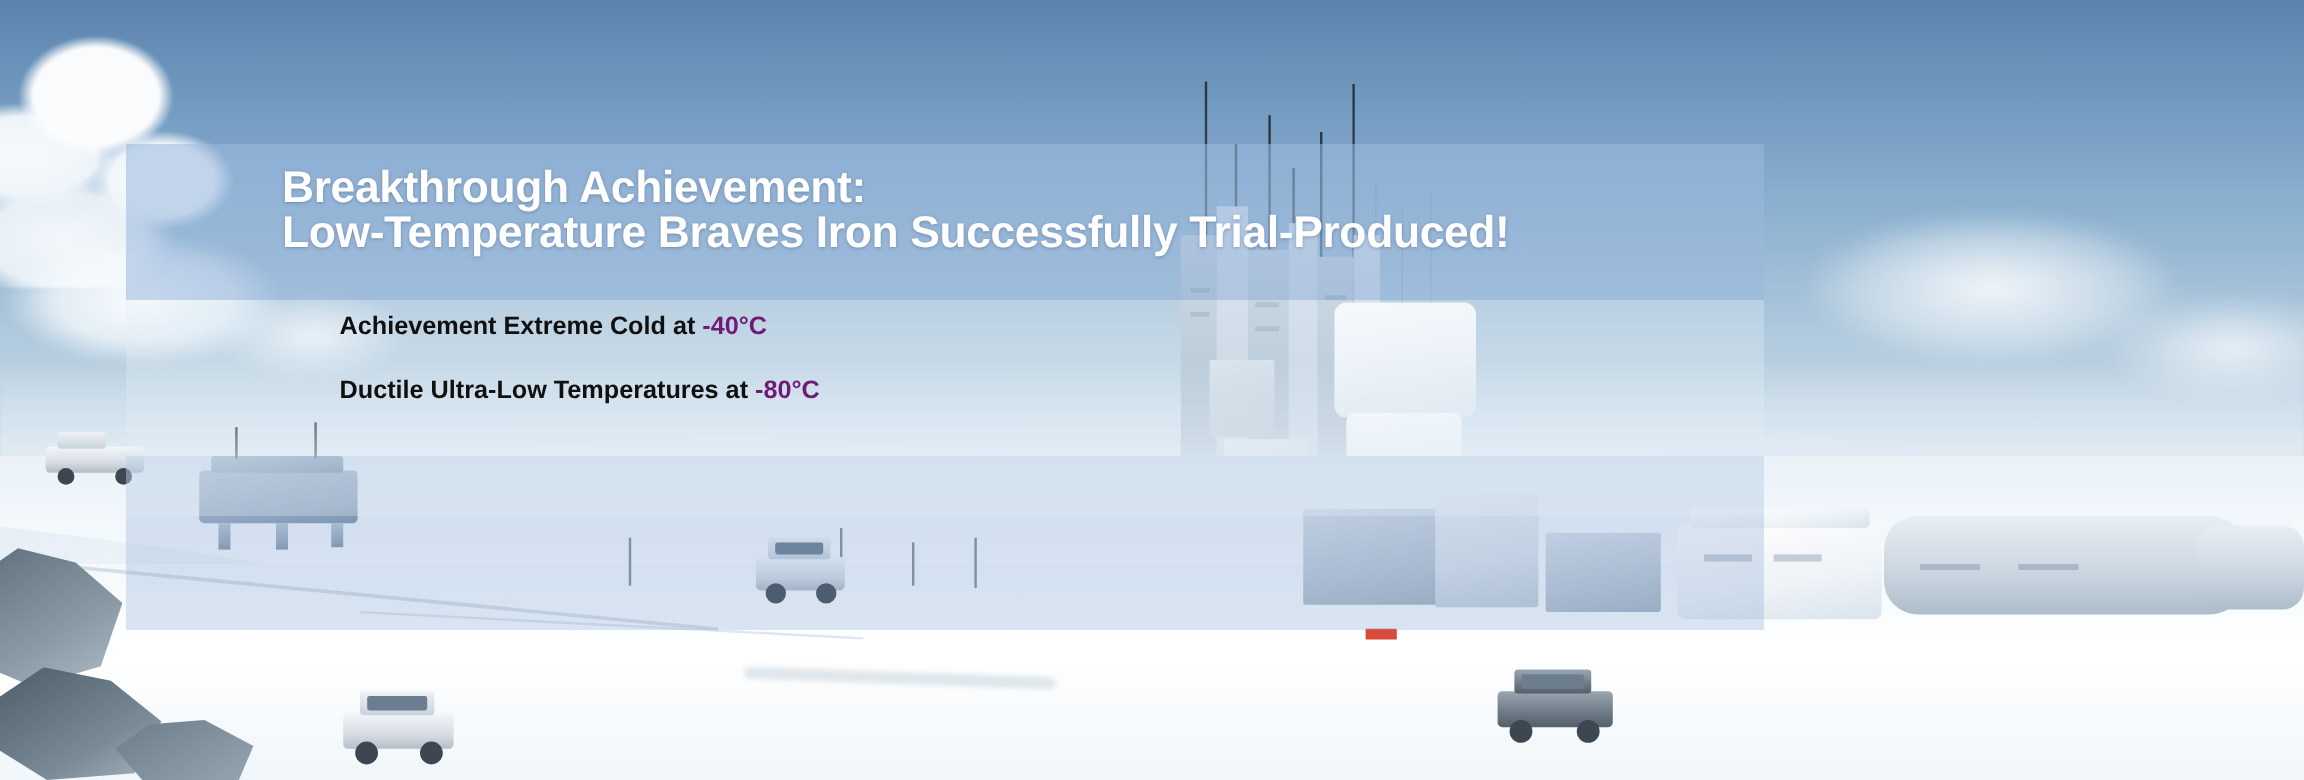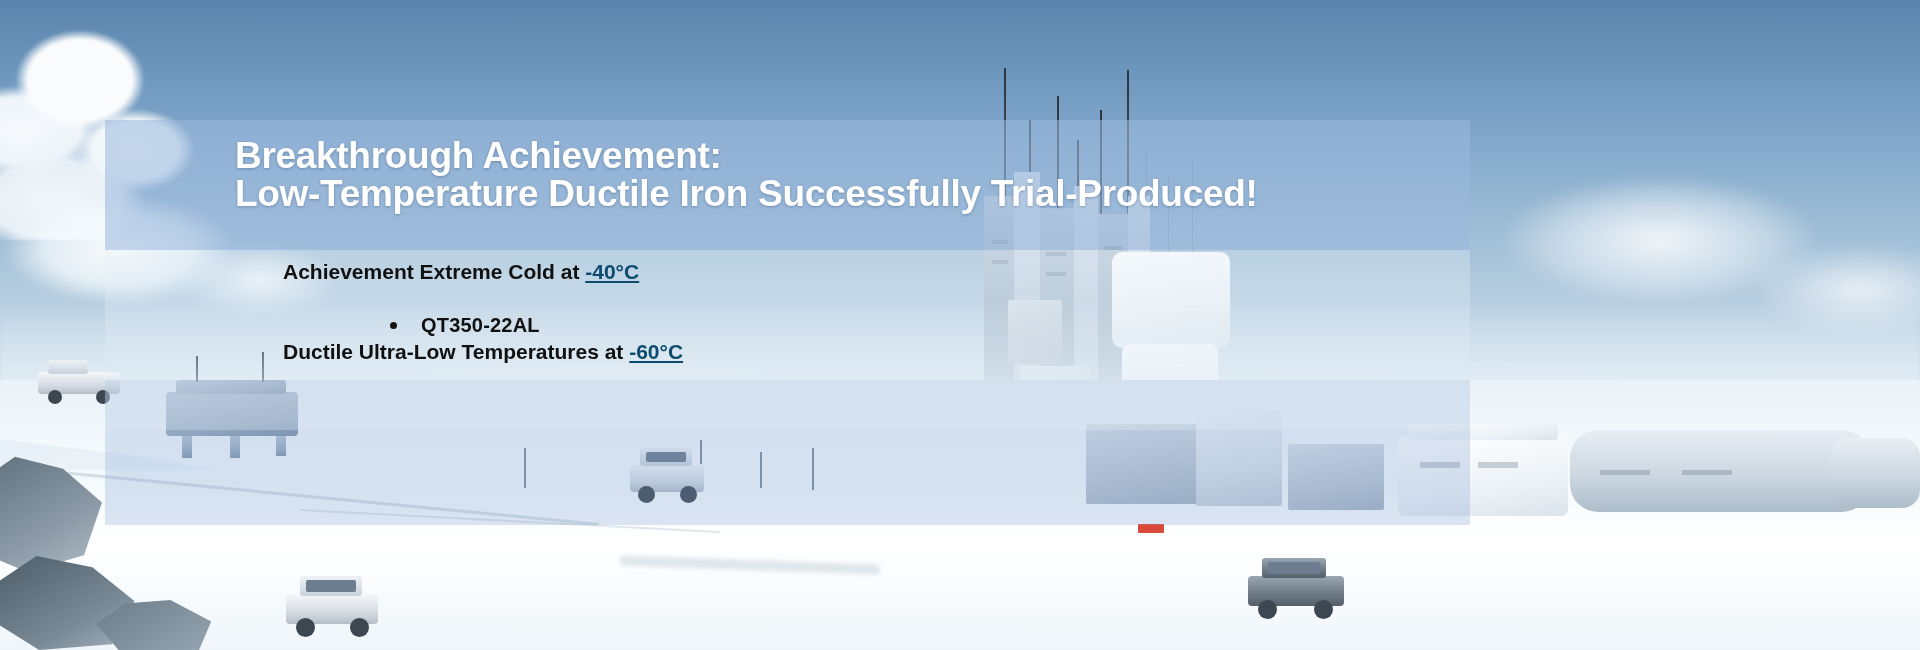--- a/index.html
+++ b/index.html
@@ -115,21 +115,21 @@
   }
   .bullet-dot{
     width:7px;height:7px;border-radius:50%;background:#111;
     margin-right:24px;flex:0 0 auto;
   }
   .bullet-code{letter-spacing:.2px;}
   .bullet-desc{
     color:#101010;font-weight:bold;font-size:21px;line-height:28px;
     padding-left:178px;white-space:nowrap;
   }
-  .temp{color:#0c4a6e;text-decoration:underline;}
+  .temp{color:#701a75;}
 </style>
 </head>
 <body>
 
 <div id="banner">
 
   <div class="scene">
     <div class="sky"></div>
     <div class="cloudA"></div>
     <div class="cloudB"></div>
@@ -234,37 +234,33 @@
 
   <div class="panel-tail"></div>
 
   <div class="panel">
     <div class="panel-body"></div>
     <div class="panel-title-band"></div>
     <div class="panel-foot-band"></div>
 
     <div class="title">
       <span class="l1">Breakthrough Achievement:</span>
-      <span class="l2">Low-Temperature Ductile Iron Successfully Trial-Produced!</span>
+      <span class="l2">Low-Temperature Braves Iron Successfully Trial-Produced!</span>
     </div>
 
     <div class="bullets">
 
       <div class="bullet-block">
         <div class="bullet-desc">
           <span>Achievement Extreme Cold at </span><span class="temp">-40°C</span>
         </div>
       </div>
 
       <div class="bullet-block">
-        <div class="bullet-row">
-          <span class="bullet-dot"></span>
-          <span class="bullet-code">QT350-22AL</span>
-        </div>
         <div class="bullet-desc">
-          <span>Ductile Ultra-Low Temperatures at </span><span class="temp">-60°C</span>
+          <span>Ductile Ultra-Low Temperatures at </span><span class="temp">-80°C</span>
         </div>
       </div>
 
     </div>
   </div>
 
 </div>
 
 </body></html>

